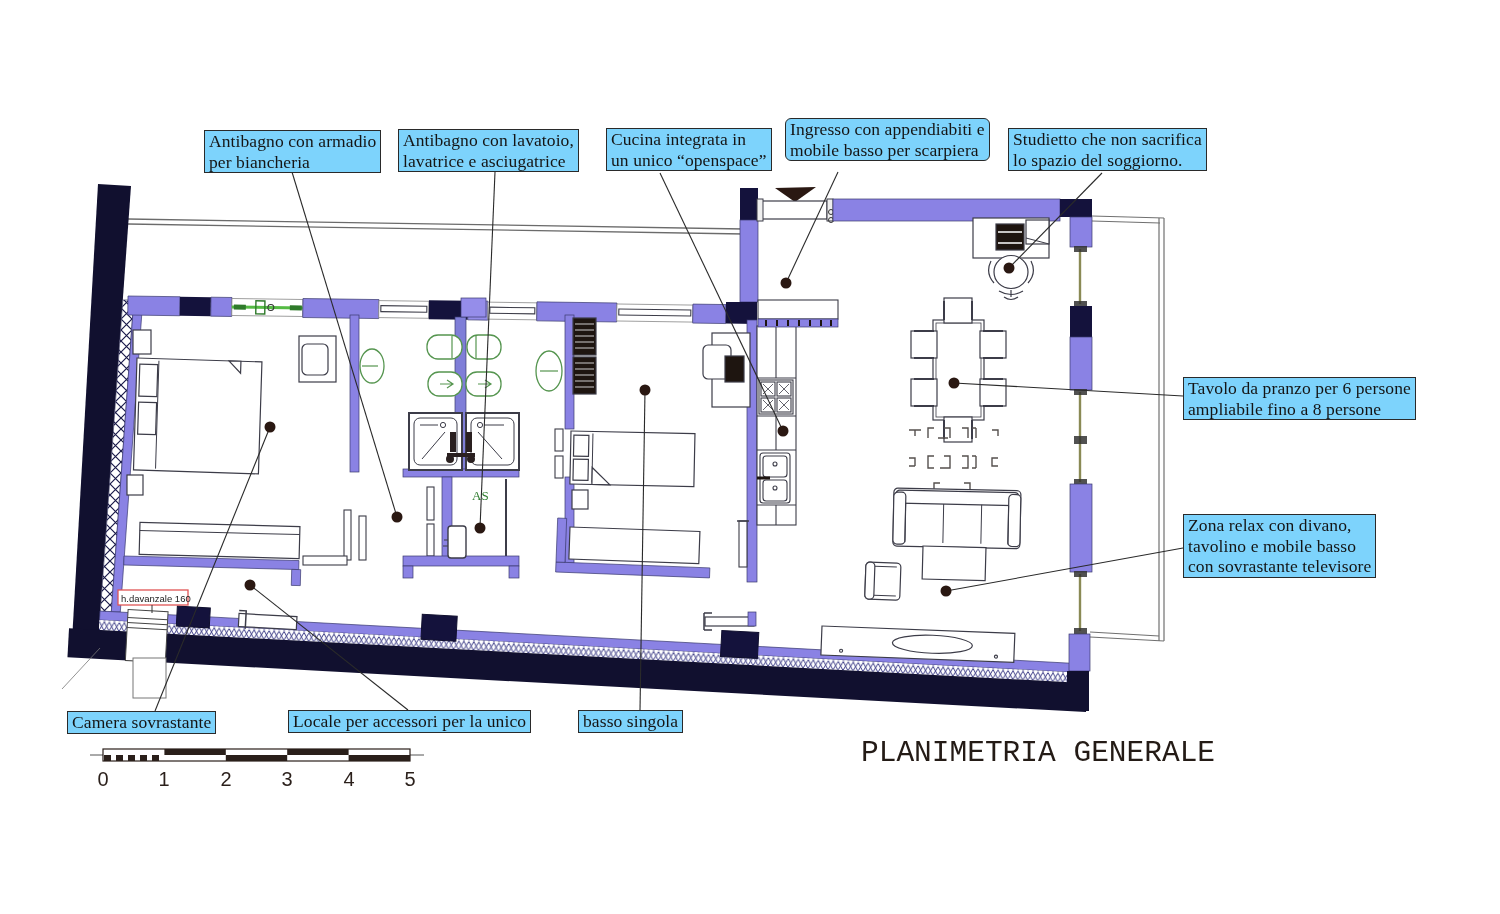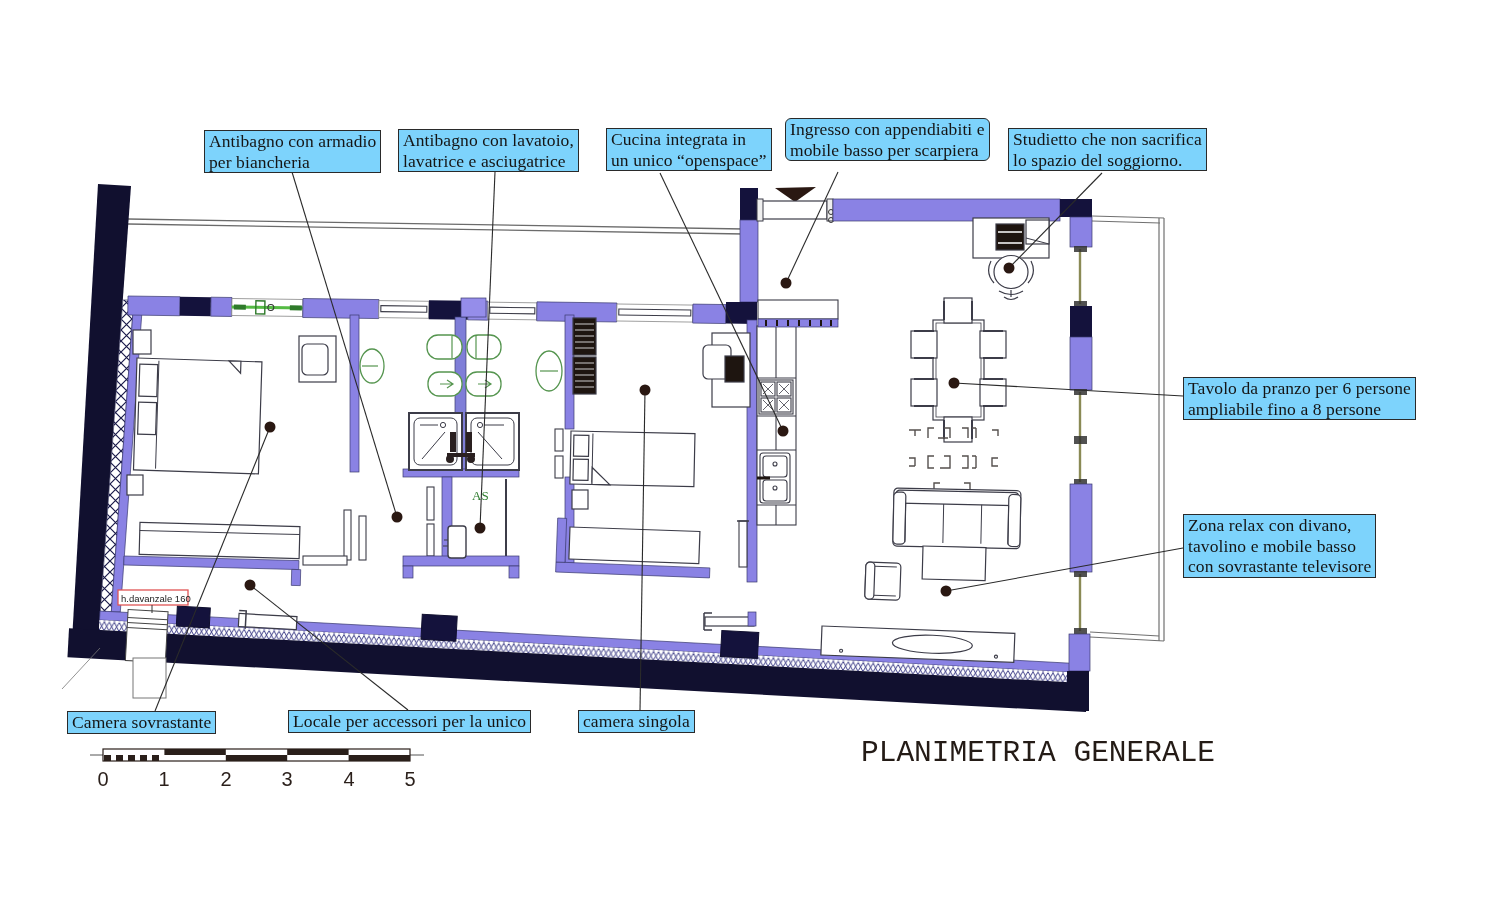--- a/index.html
+++ b/index.html
@@ -494,16 +494,16 @@
 <div class="lbl" style="left:1008px;top:128px;">Studietto che non sacrifica<br>lo spazio del soggiorno.</div>
 
 <div class="lbl" style="left:1183px;top:377px;">Tavolo da pranzo per 6 persone<br>ampliabile fino a 8 persone</div>
 
 <div class="lbl" style="left:1183px;top:514px;">Zona relax con divano,<br>tavolino e mobile basso<br>con sovrastante televisore</div>
 
 <div class="lbl" style="left:67px;top:711px;">Camera sovrastante</div>
 
 <div class="lbl" style="left:288px;top:710px;">Locale per accessori per la unico</div>
 
-<div class="lbl" style="left:578px;top:710px;">camera singola</div>
+<div class="lbl" style="left:578px;top:710px;">basso singola</div>
 
 <div id="title">PLANIMETRIA GENERALE</div>
 </div>
 
 </body></html>

